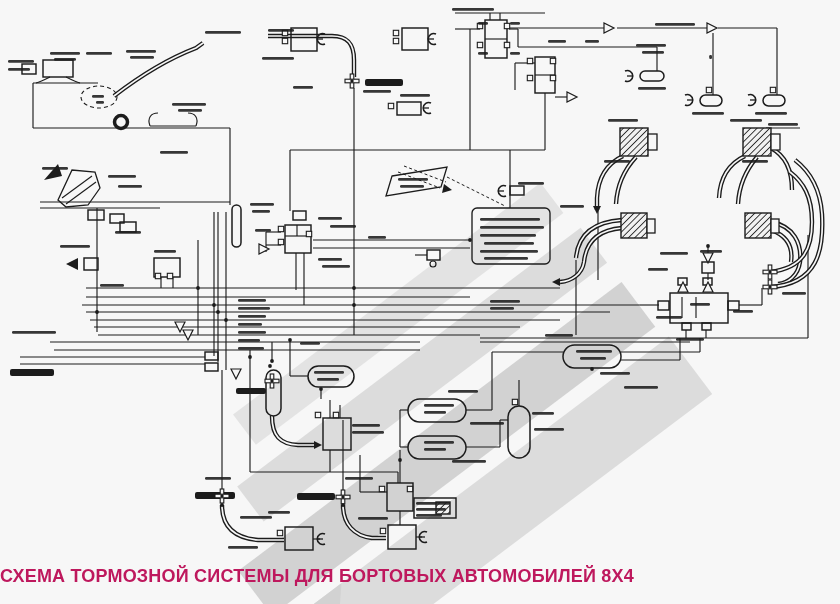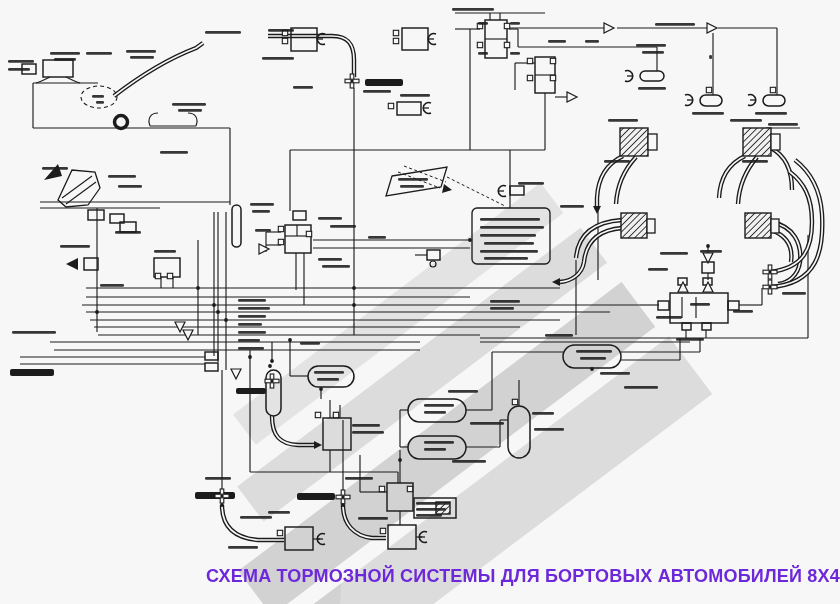--- a/index.html
+++ b/index.html
@@ -1,20 +1,20 @@
 <!DOCTYPE html>
 <html><head>
 <meta charset="utf-8">
 <style>
   html,body{margin:0;padding:0;}
   body{width:840px;height:604px;overflow:hidden;background:#f7f7f7;font-family:"Liberation Sans",sans-serif;}
   .page{position:relative;width:840px;height:604px;background:#f7f7f7;}
   svg{position:absolute;left:0;top:0;}
-  .caption{position:absolute;left:0;top:566px;width:840px;text-align:right;
-           font-weight:bold;font-size:18px;letter-spacing:.2px;color:#6d28d9;
+  .caption{position:absolute;left:0;top:566px;width:840px;text-align:left;
+           font-weight:bold;font-size:18px;letter-spacing:.2px;color:#be185d;
            font-family:"Liberation Sans",sans-serif;}
 </style>
 </head>
 <body>
 
 <div class="page">
   <svg id="schematic" width="840" height="604" viewBox="0 0 840 604">
     <defs>
       <pattern id="hatch" width="4.5" height="4.5" patternUnits="userSpaceOnUse" patternTransform="rotate(45)">
         <rect width="4.5" height="4.5" fill="#f1f1f1"></rect>

